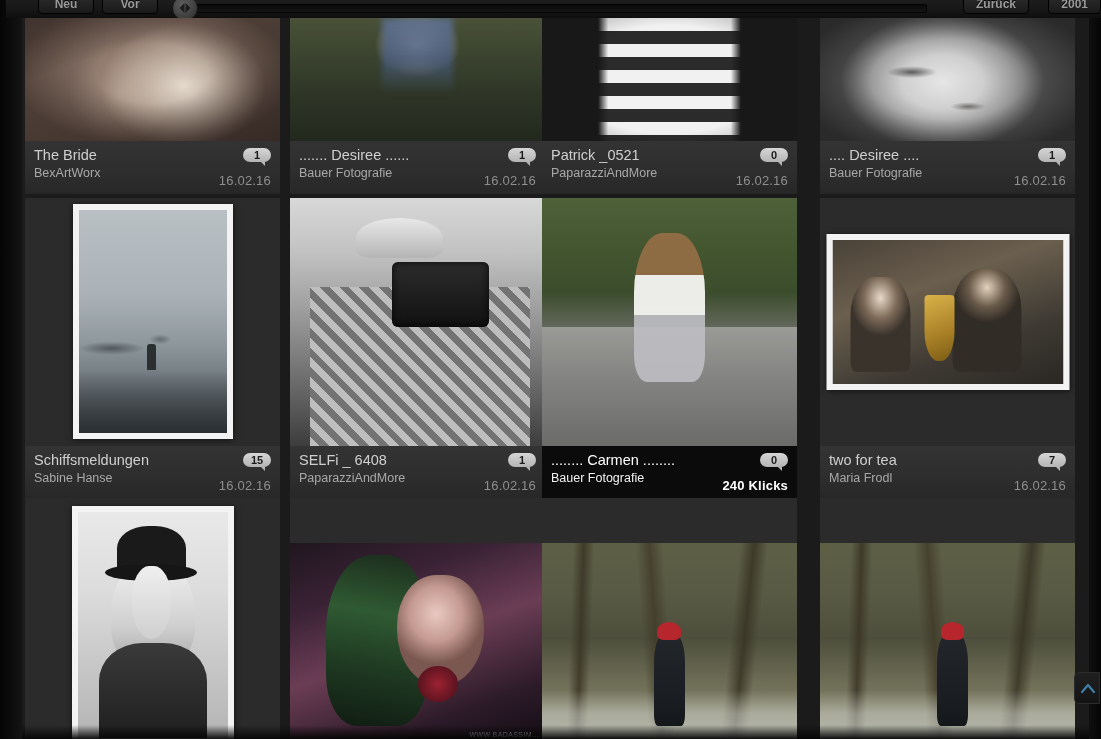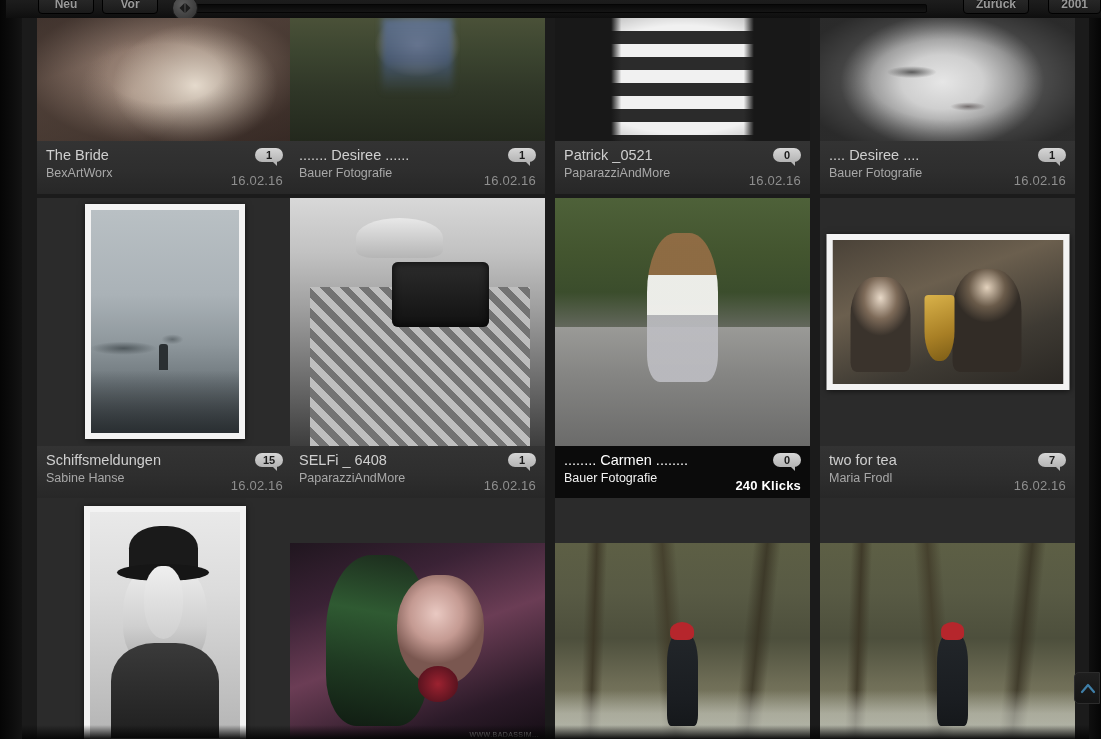--- a/index.html
+++ b/index.html
@@ -122,23 +122,23 @@
     top: 18px;
     width: 1067px;
     height: 721px;
   }
 
   .card {
     position: absolute;
     width: 255px;
     background: transparent;
   }
-  .card-col0 { left: 15px; }
+  .card-col0 { left: 3px; }
   .card-col1 { left: 268px; }
-  .card-col2 { left: 533px; }
+  .card-col2 { left: 520px; }
   .card-col3 { left: 798px; }
 
   .card-row0 { top: 0px; }
   .card-row1 { top: 180px; }
   .card-row2 { top: 480px; }
 
   .thumb-wrap {
     position: relative;
     width: 255px;
     height: 248px;

